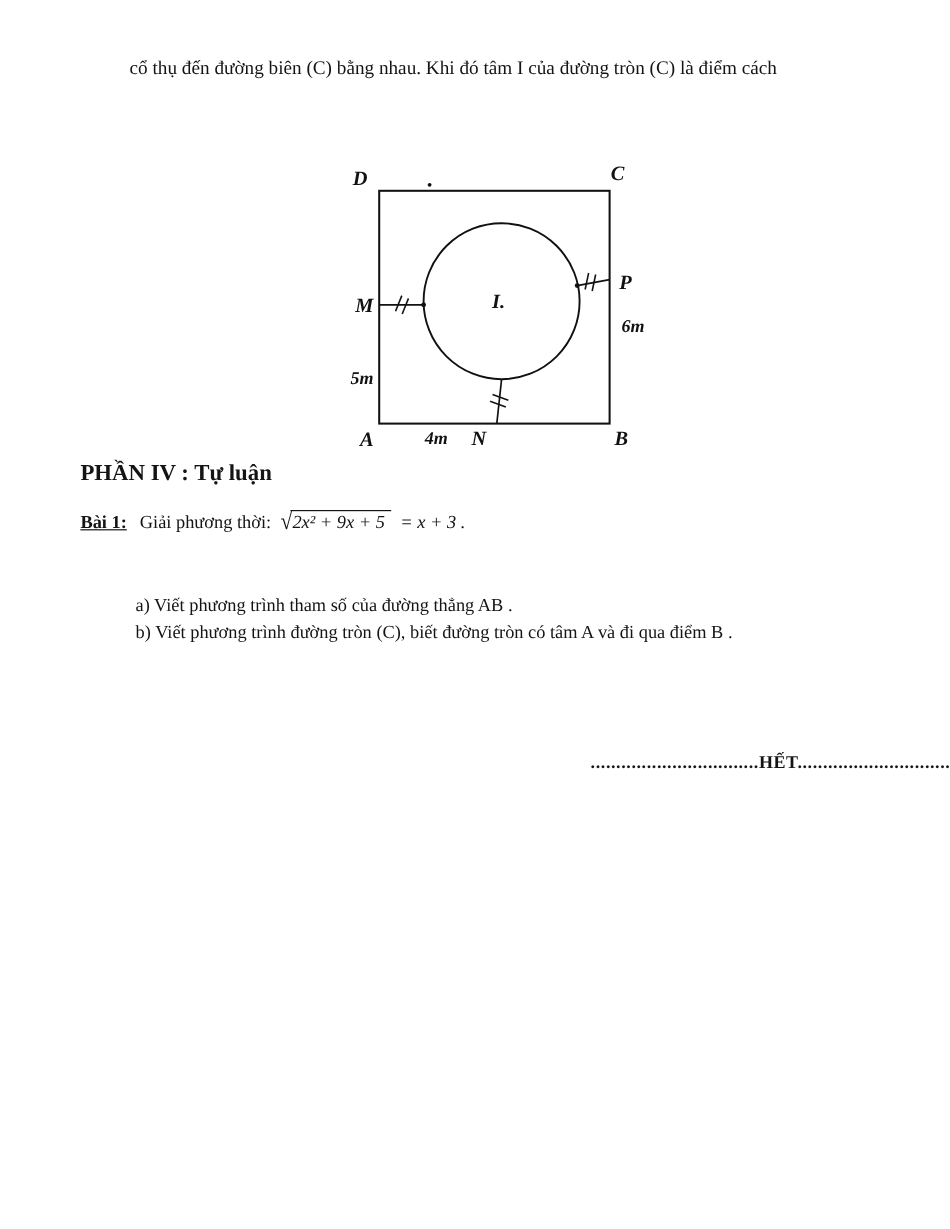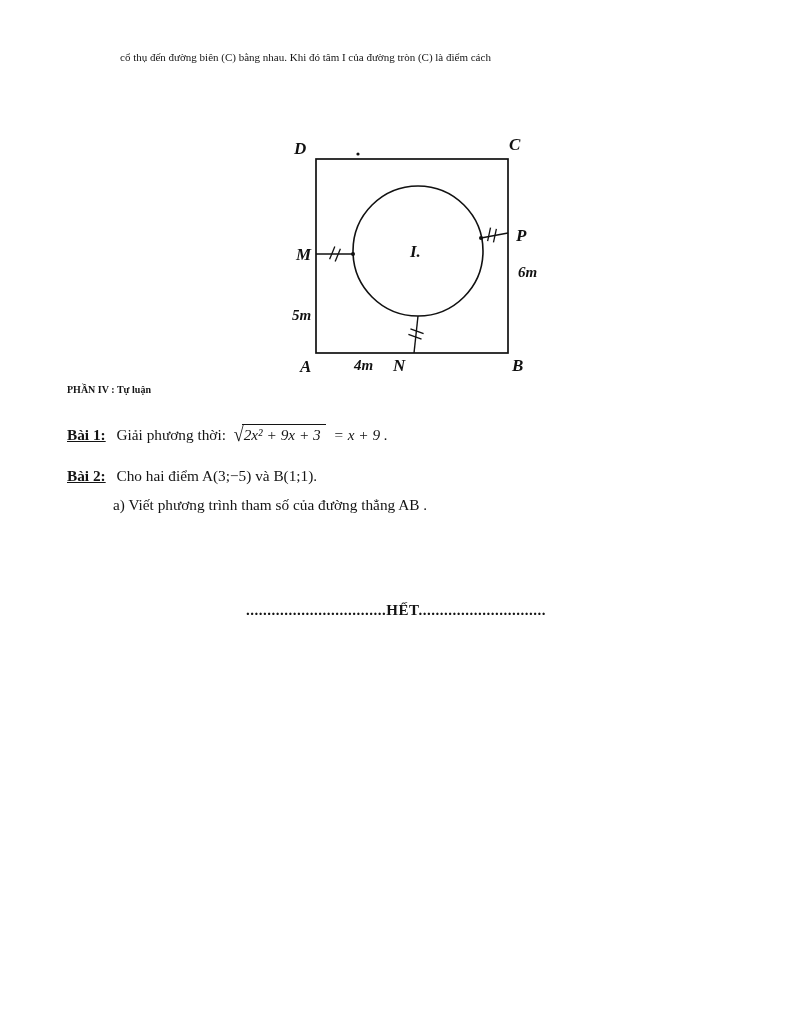--- a/index.html
+++ b/index.html
@@ -6,39 +6,39 @@
   html,body { margin:0; padding:0; background:#e8e8e8; }
   .page {
     position:relative;
     width:792px; height:1024px;
     margin:0 auto;
     background:#ffffff;
     font-family:"Liberation Serif", serif;
     color:#141414;
     overflow:hidden;
   }
-  .para { position:absolute; left:120px; top:44px; width:575px; font-size:11px; line-height:27px; }
+  .para { position:absolute; left:108px; top:44px; width:575px; font-size:16px; line-height:27px; }
   .para .pline { white-space:nowrap; }
   .math { font-style:italic; }
 
   .figure-wrap { position:absolute; left:278px; top:134px; }
 
   .section-heading {
     position:absolute; left:67px; top:384px;
-    font-weight:bold; font-size:10px;
+    font-weight:bold; font-size:19px;
   }
   .problem { position:absolute; left:67px; font-size:15.3px; white-space:nowrap; }
   .plabel { font-weight:bold; text-decoration:underline; margin-right:7px;margin-top:36px; }
   .sqrt { display:inline-block; white-space:nowrap; margin:0 4px; }
   .sqrt .rad { display:inline-block; font-size:18px; margin-right:-2px; transform:scaleY(1.12); }
   .sqrt .expr { display:inline-block; border-top:1.4px solid #141414; padding:1px 5px 0 2px; font-style:italic; }
   .subitem { position:absolute; left:113px; font-size:15.3px; white-space:nowrap; }
   .footer {
-    position:absolute; left:0; right:0; top:602px;
-    text-align:center; font-size:15px; font-weight:bold;
+    position:absolute; left:0; right:0; top:628px;
+    text-align:right; font-size:15px; font-weight:bold;
     letter-spacing:0.5px;
   }
   .fig-svg text { font-family:"Liberation Serif", serif; }
   .fig-label { font-weight:bold; font-style:italic; font-size:17px; fill:#111; }
   .fig-dim   { font-weight:bold; font-style:italic; font-size:15px; fill:#111; }
   .fig-center{ font-weight:bold; font-style:italic; font-size:17px; fill:#111; }
 </style>
 </head>
 <body>
 
@@ -92,27 +92,24 @@
       <text x="240" y="143" class="fig-dim">6m</text>
       <text x="76" y="236" class="fig-dim">4m</text>
     </svg>
   </div>
 
   <div class="section-heading">PHẦN IV : Tự luận</div>
 
   <div class="problem" style="top:424px;">
     <span class="plabel">Bài 1:</span>
     <span>Giải phương thời:</span>
-    <span class="sqrt"><span class="rad">√</span><span class="expr">2x² + 9x + 3</span></span>
-    <span class="math">= x + 9 .</span>
+    <span class="sqrt"><span class="rad">√</span><span class="expr">2x² + 9x + 5</span></span>
+    <span class="math">= x + 3 .</span>
   </div>
 
-  <div class="problem" style="top:467px;">
-    <span class="plabel">Bài 2:</span>
-    <span>Cho hai điểm  A(3;−5)  và  B(1;1).</span>
-  </div>
   <div class="subitem" style="top:496px;">a) Viết phương trình tham số của đường thẳng  AB .</div>
+  <div class="subitem" style="top:519px;">b) Viết phương trình đường tròn (C), biết đường tròn có tâm  A  và đi qua điểm  B .</div>
 
   <div class="footer">
     <span>.................................</span><span>HẾT</span><span>..............................</span>
   </div>
 
 </div>
 
 </body></html>

